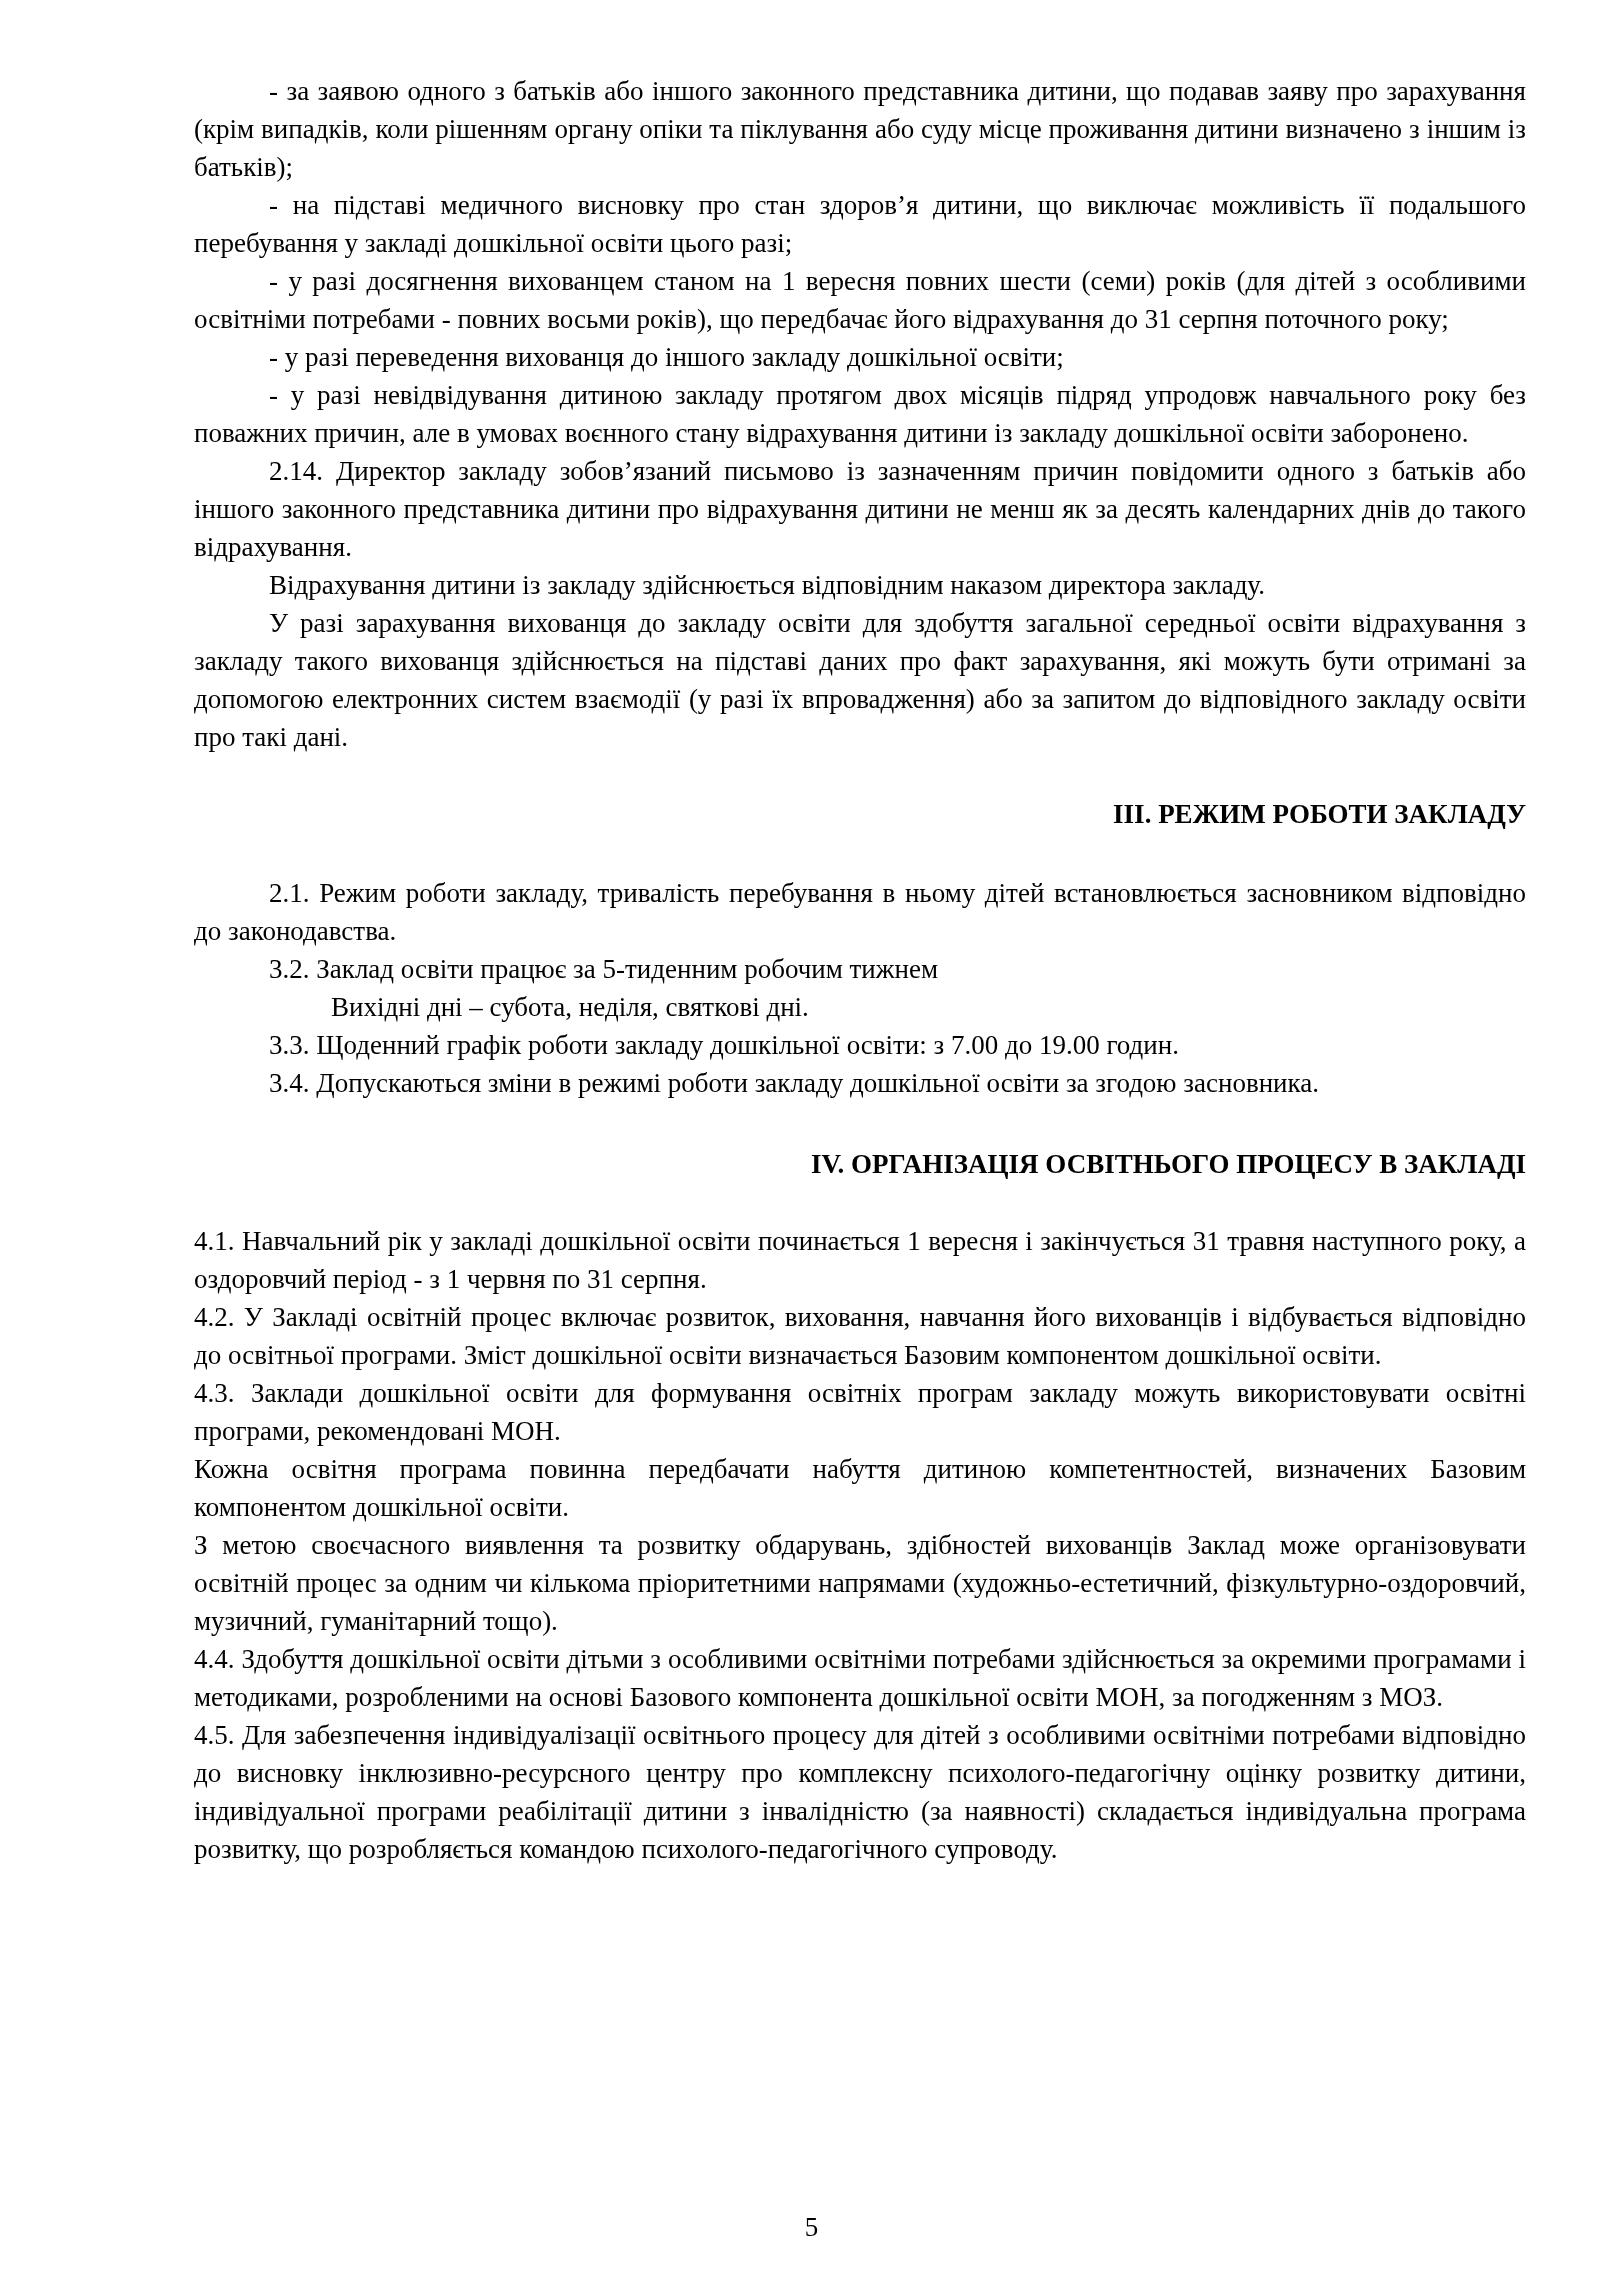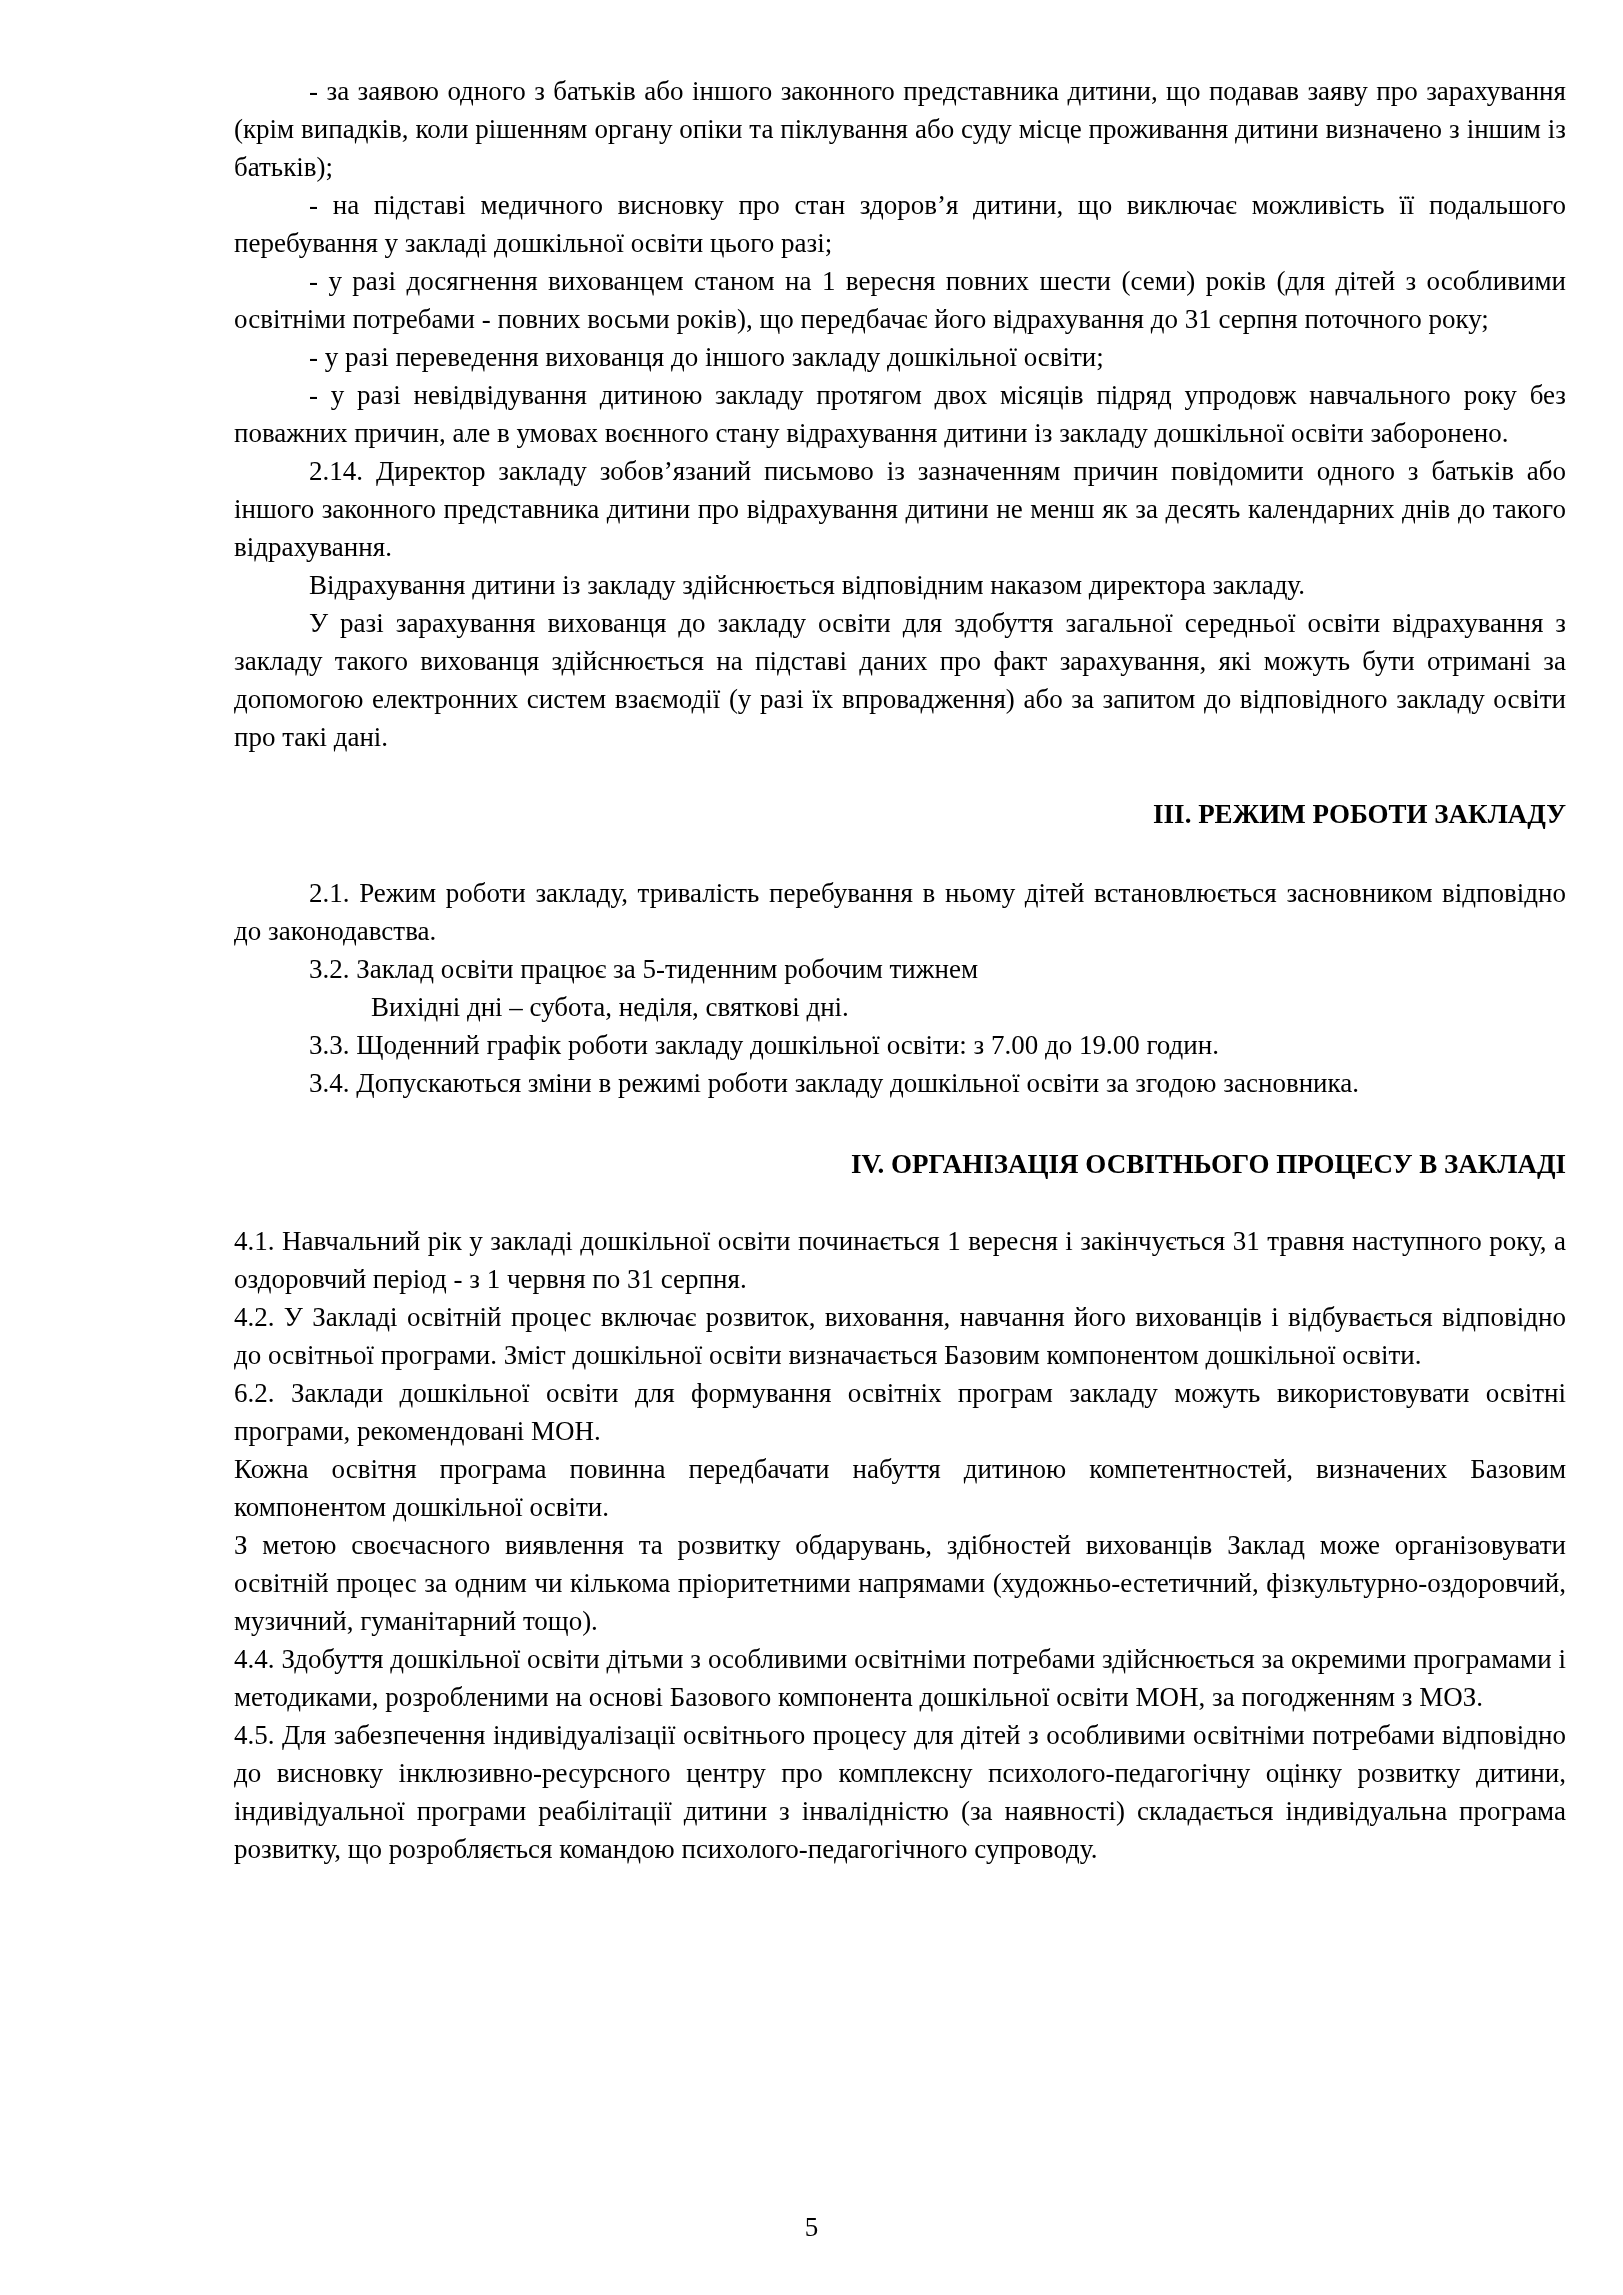--- a/index.html
+++ b/index.html
@@ -13,21 +13,20 @@
       position: relative;
       overflow: hidden;
       font-family: "Liberation Serif", "DejaVu Serif", serif;
       color: #000000;
     }
     .page {
       position: absolute;
       left: 194px;
       top: 72px;
       width: 1332px;
-      margin-left: 40px;
     }
     .p {
       font-size: 27px;
       line-height: 38px;
       text-align: justify;
       margin: 0;
       text-indent: 75px;
     }
     .p.noindent { text-indent: 0; }
     .p.indent2 { text-indent: 137px; }
@@ -80,21 +79,21 @@
     <p class="p">3.4. Допускаються зміни в режимі роботи закладу дошкільної освіти за згодою засновника.</p>
   </div>
 
   <div class="gap-sec4-before"></div>
   <h2 class="heading">ІV. ОРГАНІЗАЦІЯ ОСВІТНЬОГО ПРОЦЕСУ В ЗАКЛАДІ</h2>
   <div class="gap-sec4-after"></div>
 
   <div>
     <p class="p noindent">4.1. Навчальний рік у закладі дошкільної освіти починається 1 вересня і закінчується 31 травня наступного року, а оздоровчий період - з 1 червня по 31 серпня.</p>
     <p class="p noindent">4.2. У Закладі освітній процес включає розвиток, виховання, навчання його вихованців і відбувається відповідно до освітньої програми. Зміст дошкільної освіти визначається Базовим компонентом дошкільної освіти.</p>
-    <p class="p noindent">6.2. Заклади дошкільної освіти для формування освітніх програм закладу можуть використовувати освітні програми, рекомендовані МОН.</p>
+    <p class="p noindent">4.3. Заклади дошкільної освіти для формування освітніх програм закладу можуть використовувати освітні програми, рекомендовані МОН.</p>
     <p class="p noindent">Кожна освітня програма повинна передбачати набуття дитиною компетентностей, визначених Базовим компонентом дошкільної освіти.</p>
     <p class="p noindent">З метою своєчасного виявлення та розвитку обдарувань, здібностей вихованців Заклад може організовувати освітній процес за одним чи кількома пріоритетними напрямами (художньо-естетичний, фізкультурно-оздоровчий, музичний, гуманітарний тощо).</p>
     <p class="p noindent">4.4. Здобуття дошкільної освіти дітьми з особливими освітніми потребами здійснюється за окремими програмами і методиками, розробленими на основі Базового компонента дошкільної освіти МОН, за погодженням з МОЗ.</p>
     <p class="p noindent">4.5. Для забезпечення індивідуалізації освітнього процесу для дітей з особливими освітніми потребами відповідно до висновку інклюзивно-ресурсного центру про комплексну психолого-педагогічну оцінку розвитку дитини, індивідуальної програми реабілітації дитини з інвалідністю (за наявності) складається індивідуальна програма розвитку, що розробляється командою психолого-педагогічного супроводу.</p>
   </div>
 </div>
 
 <div class="page-number">5</div>
 
 

